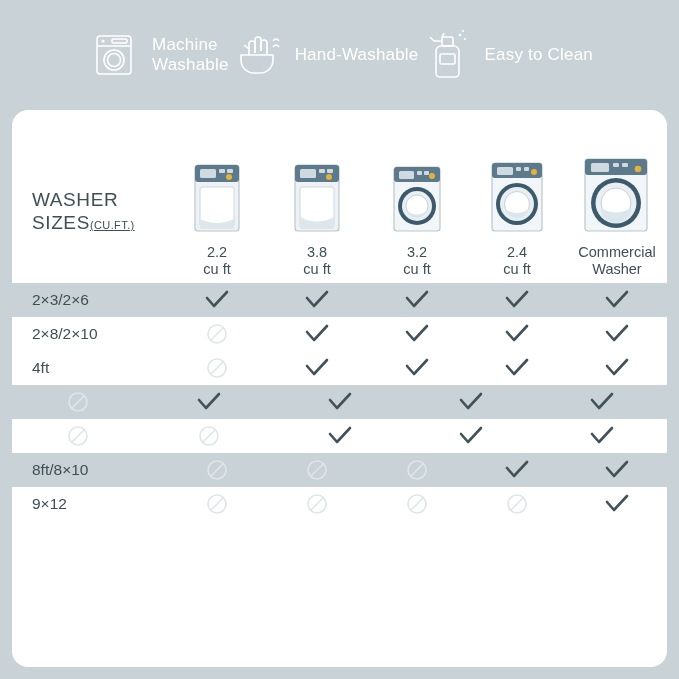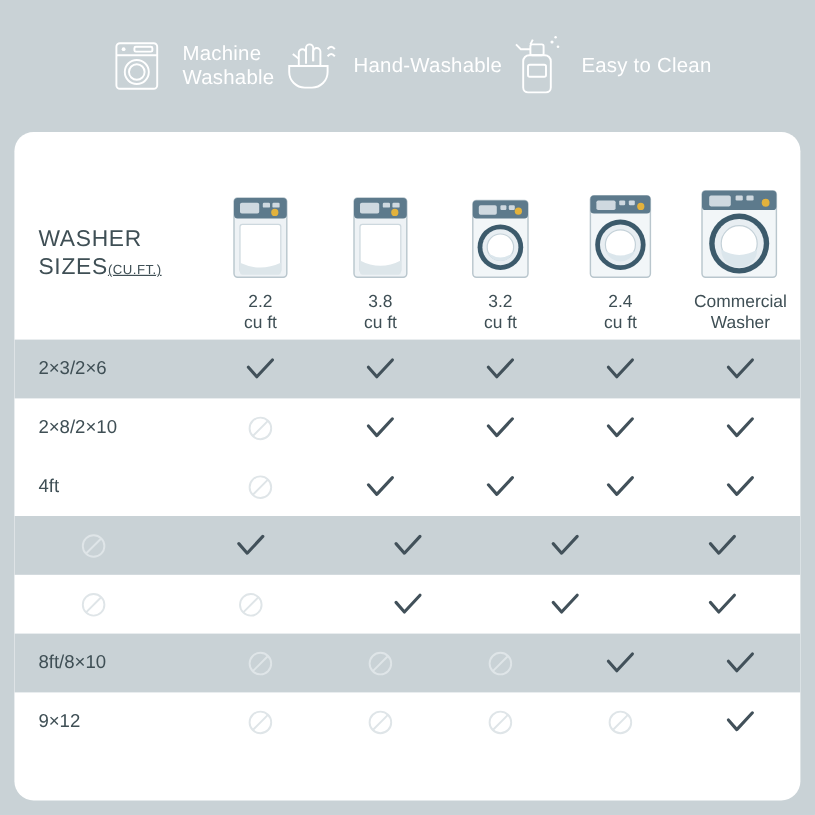--- a/index.html
+++ b/index.html
@@ -106,21 +106,21 @@
     color: #3f4f55;
     text-align: center;
     line-height: 1.22;
     white-space: pre-line;
   }
 
   
   .rows { display: block; }
   .row {
     display: flex;
-    height: 49px;
+    height: 34px;
     align-items: center;
   }
   .row.alt { background: #c9d2d6; }
   .row-label {
     flex: 0 0 155px;
     padding-left: 20px;
     font-size: 15.5px;
     color: #3f4f55;
   }
   .row-cells {

